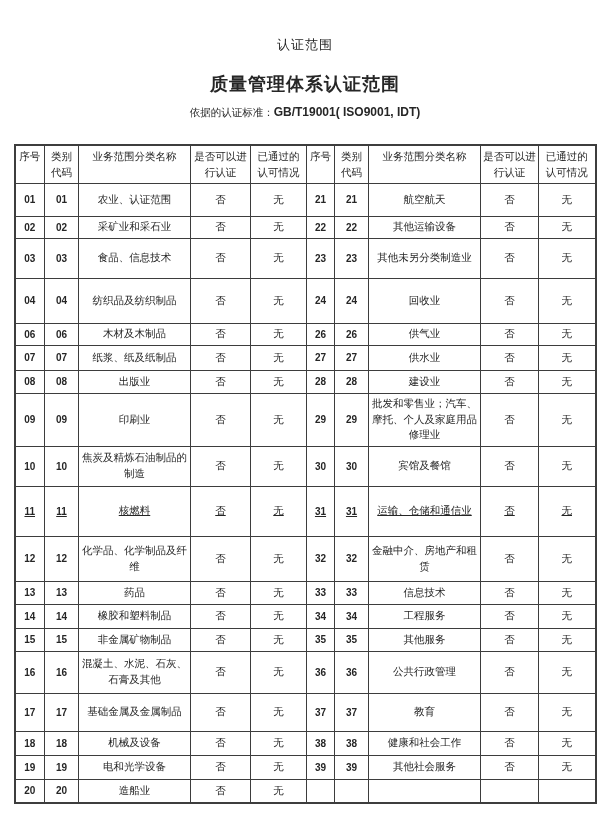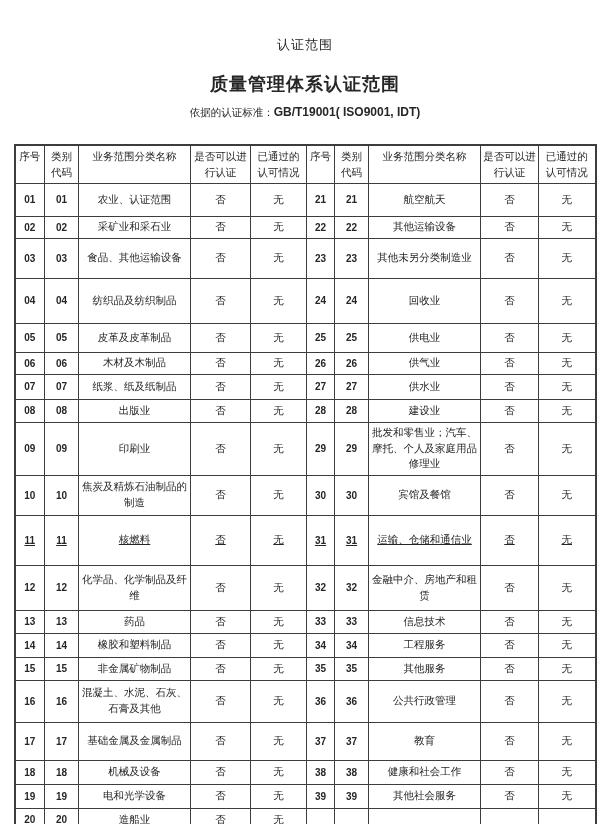--- a/index.html
+++ b/index.html
@@ -134,50 +134,38 @@
           <td>无</td>
           <td class="num">22</td>
           <td class="num">22</td>
           <td>其他运输设备</td>
           <td>否</td>
           <td>无</td>
         </tr>
         <tr style="height: 40px;">
           <td class="num">03</td>
           <td class="num">03</td>
-          <td>食品、其他运输设备</td>
+          <td>食品、信息技术</td>
           <td>否</td>
           <td>无</td>
           <td class="num">23</td>
           <td class="num">23</td>
           <td>其他未另分类制造业</td>
           <td>否</td>
           <td>无</td>
         </tr>
         <tr style="height: 45px;">
           <td class="num">04</td>
           <td class="num">04</td>
           <td>纺织品及纺织制品</td>
           <td>否</td>
           <td>无</td>
           <td class="num">24</td>
           <td class="num">24</td>
           <td>回收业</td>
-          <td>否</td>
-          <td>无</td>
-        </tr>
-        <tr style="height: 29px;">
-          <td class="num">05</td>
-          <td class="num">05</td>
-          <td>皮革及皮革制品</td>
-          <td>否</td>
-          <td>无</td>
-          <td class="num">25</td>
-          <td class="num">25</td>
-          <td>供电业</td>
           <td>否</td>
           <td>无</td>
         </tr>
         <tr style="height: 22px;">
           <td class="num">06</td>
           <td class="num">06</td>
           <td>木材及木制品</td>
           <td>否</td>
           <td>无</td>
           <td class="num">26</td>

